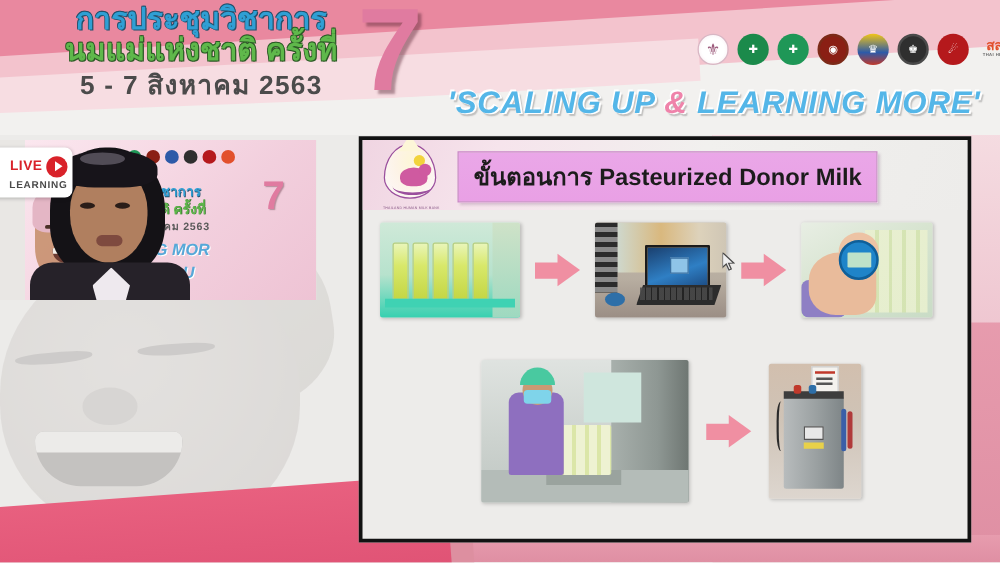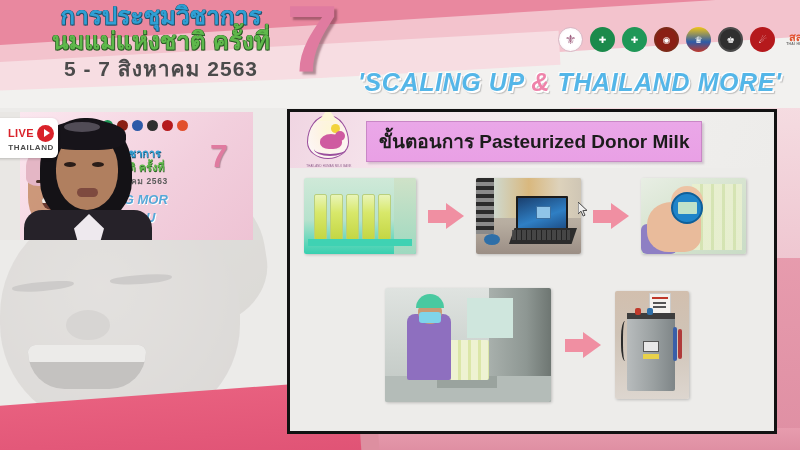--- a/index.html
+++ b/index.html
@@ -610,21 +610,21 @@
       <div class="logo logo-5">♛</div>
       <div class="logo logo-6">♚</div>
       <div class="logo logo-7">☄</div>
       <div class="logo logo-8">
         <span>สสส</span>
         <span class="sub">THAI HEALTH</span>
       </div>
     </div>
 
     <div class="tagline">
-      <span>'SCALING UP </span><span class="amp">&amp;</span><span> THAILAND MORE'</span>
+      <span>'SCALING UP </span><span class="amp">&amp;</span><span> LEARNING MORE'</span>
     </div>
   </div>
 
   <div class="video">
     <div class="video-poster">
       <div class="vp-logos">
         <div class="vp-logo" style="background:#c585a8"></div>
         <div class="vp-logo" style="background:#1b8a4b"></div>
         <div class="vp-logo" style="background:#1f9757"></div>
         <div class="vp-logo" style="background:#8a1f14"></div>
@@ -656,21 +656,21 @@
       <div class="sp-mouth"></div>
       <div class="sp-body"></div>
       <div class="sp-shirt"></div>
     </div>
 
     <div class="live-badge">
       <div class="live-row">
         <span class="live-text">LIVE</span>
         <span class="play-btn"></span>
       </div>
-      <span class="stream-text">THAILAND</span>
+      <span class="stream-text">LEARNING</span>
     </div>
   </div>
 
 
   <div class="slide">
     <div class="slide-head">
       <div class="slide-head-bg"></div>
 
       <div class="milk-logo">
         <div class="drop">

